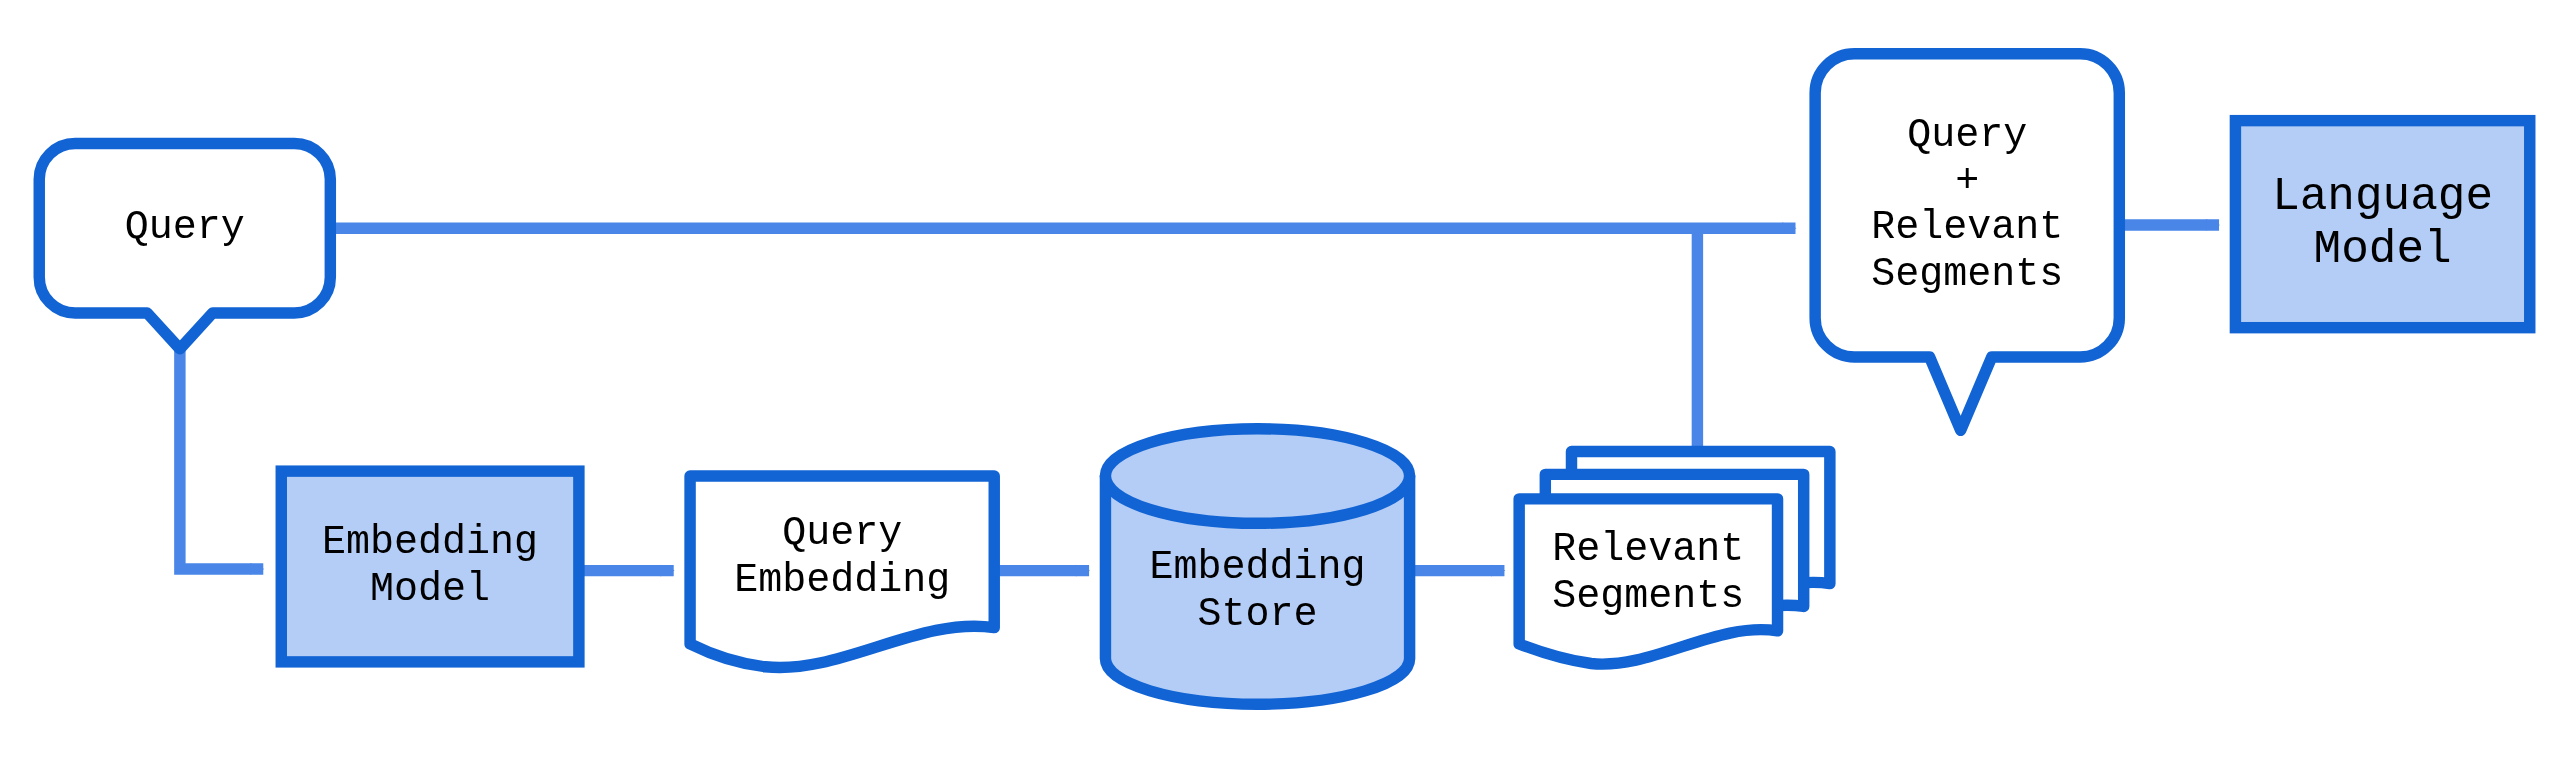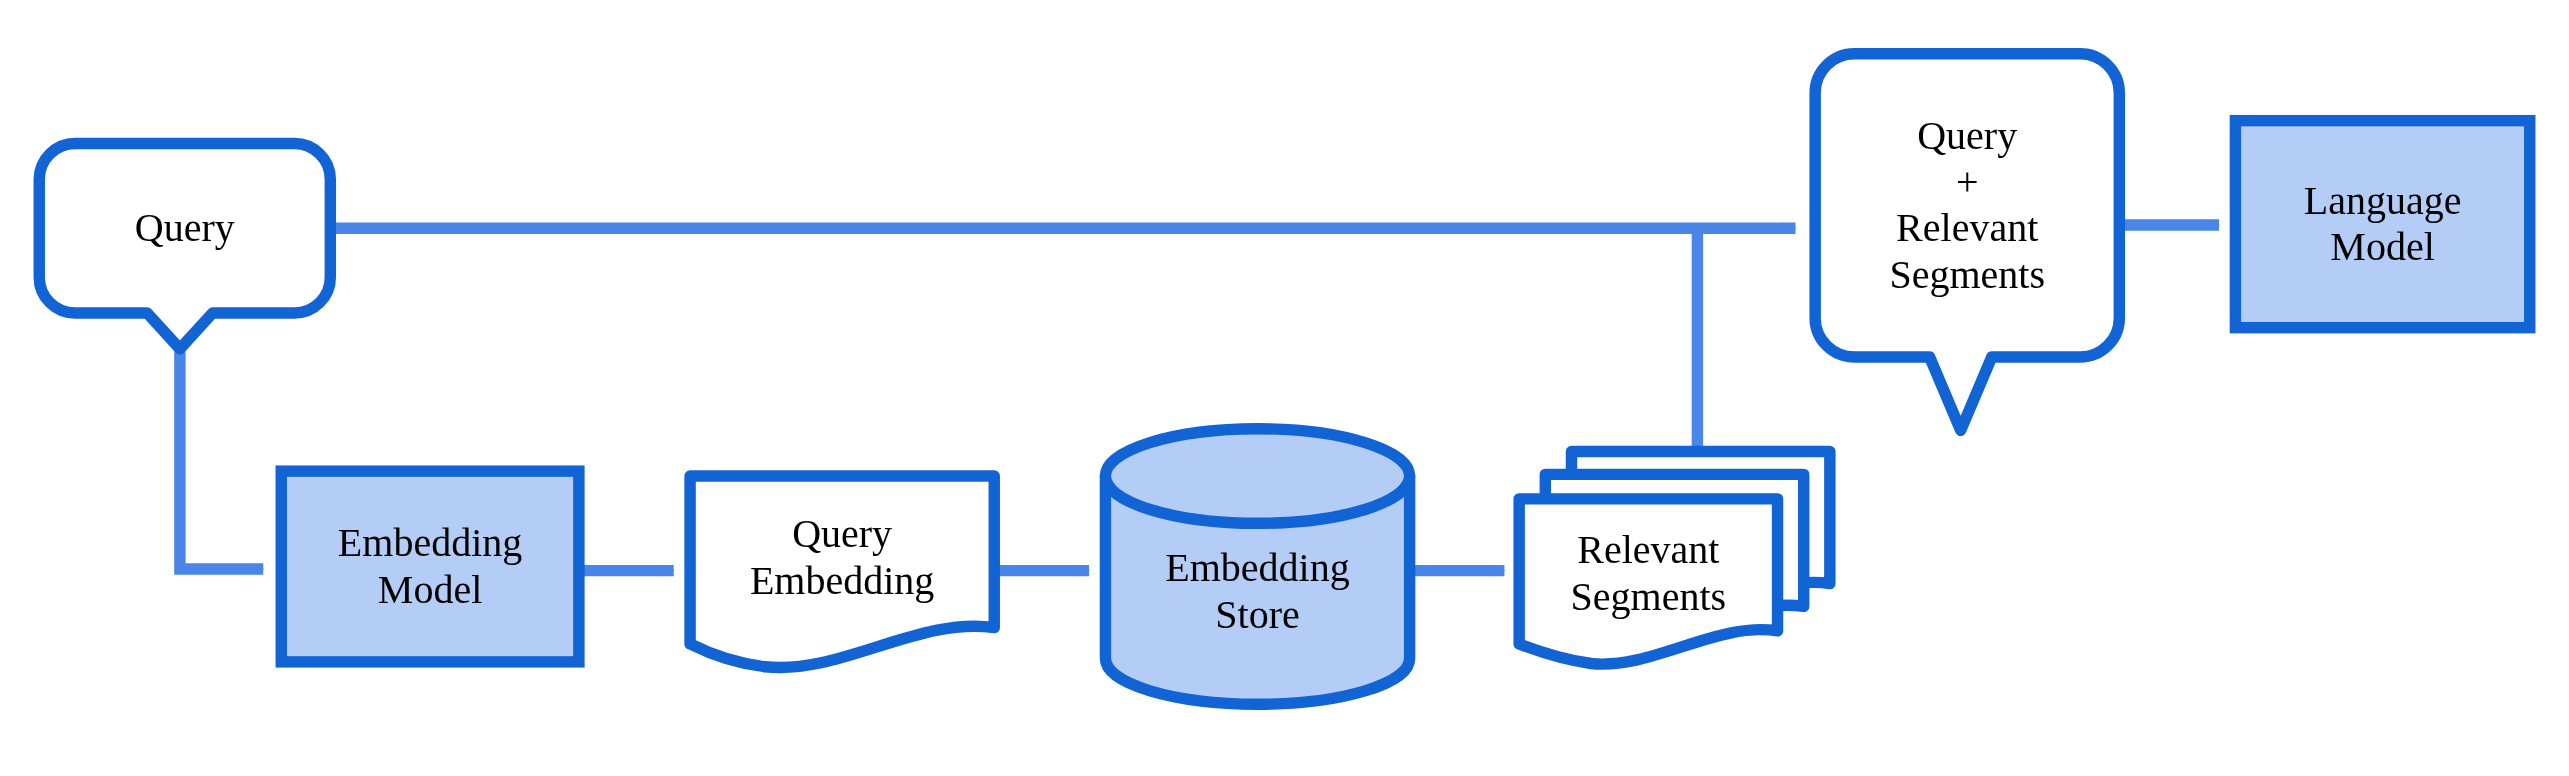--- a/index.html
+++ b/index.html
@@ -24,21 +24,21 @@
     height: 776px;
     display: block;
   }
   .node-label {
     position: absolute;
     display: flex;
     align-items: center;
     justify-content: center;
     text-align: center;
     color: #000000;
-    font-family: Liberation Serif, serif;
+    font-family: Liberation Mono, monospace;
     font-size: 40px;
     line-height: 1.16;
     white-space: pre-line;
     pointer-events: none;
     user-select: none;
   }
 </style>
 </head>
 <body>
 
@@ -157,16 +157,16 @@
 Store</div>
 
   <div class="node-label" style="left: 1519.16px; top: 489.076px; width: 258.372px; height: 169.546px; font-size: 40px;">Relevant
 Segments</div>
 
   <div class="node-label" style="left: 1815.14px; top: 53.7983px; width: 304.159px; height: 303.227px; font-size: 40px;">Query
 +
 Relevant
 Segments</div>
 
-  <div class="node-label" style="left: 2235.41px; top: 120.639px; width: 294.348px; height: 207.042px; font-size: 40px;">Language
+  <div class="node-label" style="left: 2235.41px; top: 120.639px; width: 294.348px; height: 207.042px; font-size: 46px;">Language
 Model</div>
 
 </div>
 
 </body></html>

